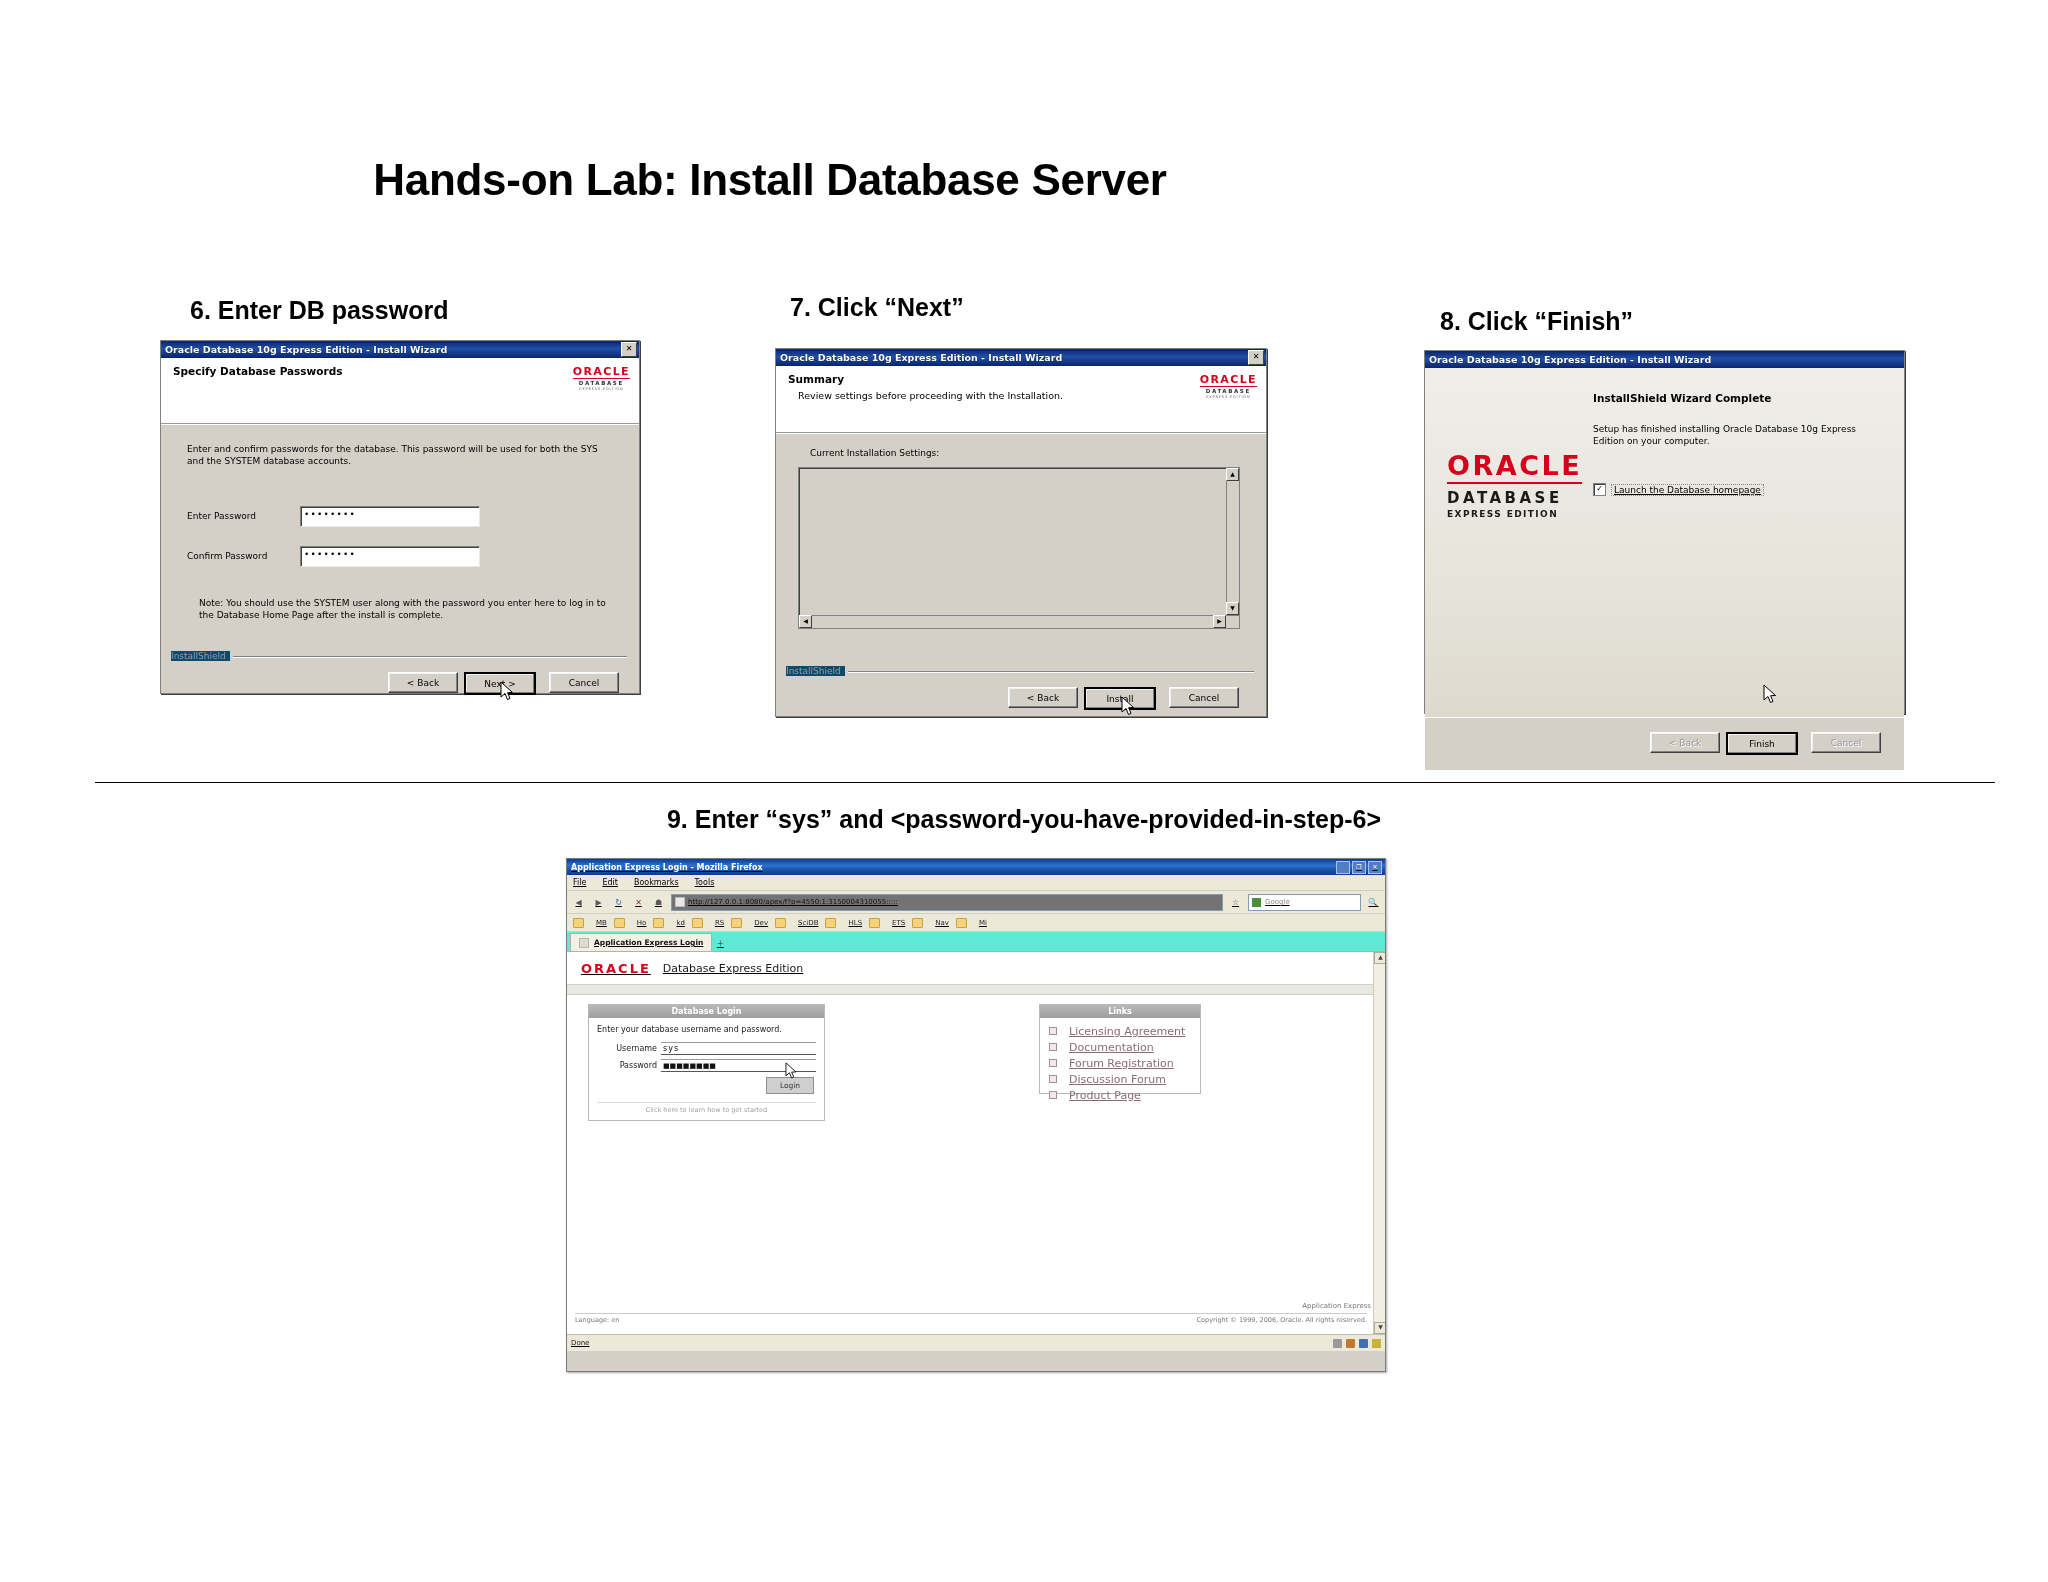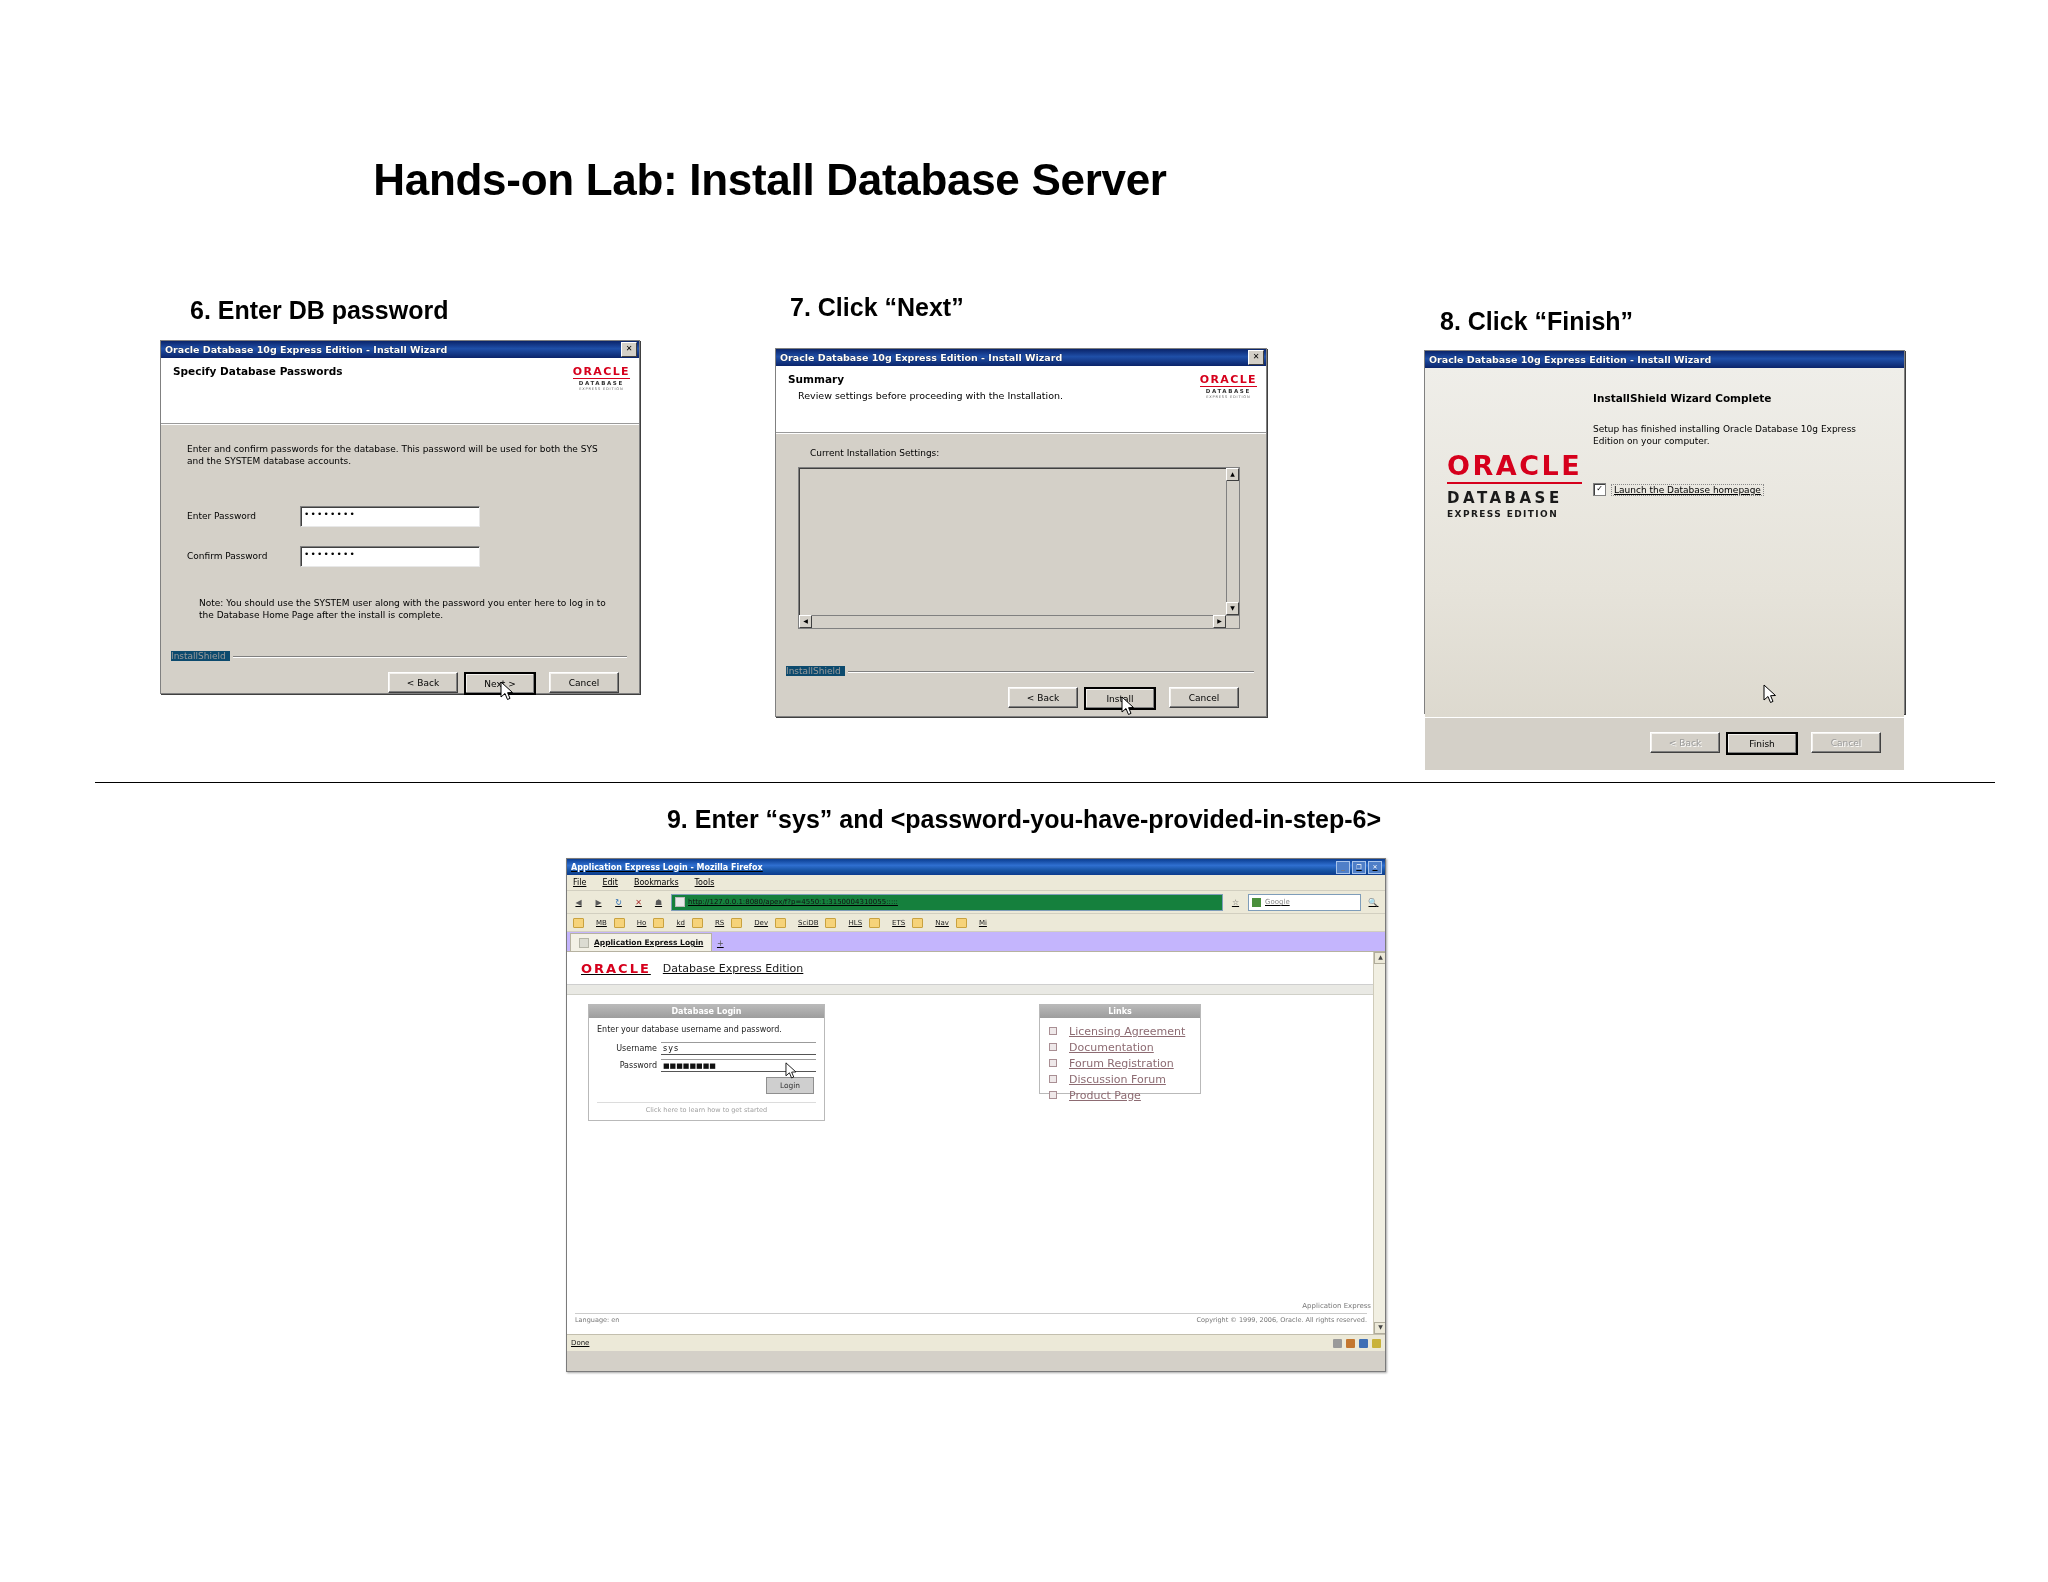--- a/index.html
+++ b/index.html
@@ -67,28 +67,28 @@
      display:flex;align-items:center;padding:0 3px 0 4px;}
   #b-title .tt{color:#fff;font-size:8px;font-weight:bold;flex:1;white-space:nowrap;overflow:hidden;}
   #b-title .wbtns{display:flex;gap:2px;}
   #b-title .wb{width:12px;height:11px;background:#4f7fc8;border:1px solid #a9c4ea;font-size:6px;color:#fff;
      text-align:center;line-height:10px;}
   .b-row{background:#ece9d8;border-bottom:1px solid #d2cfc0;display:flex;align-items:center;}
   #b-menu{height:15px;padding-left:6px;gap:16px;font-size:8px;color:#000;}
   #b-nav{height:22px;padding:0 4px;gap:5px;}
   .navbtn{width:15px;height:15px;border-radius:2px;display:flex;align-items:center;justify-content:center;
           font-size:8px;color:#5b5b5b;}
-  #urlbar{flex:1;height:15px;background:#15803d;border:1px solid #7f9db9;display:flex;align-items:center;
+  #urlbar{flex:1;height:15px;background:#737373;border:1px solid #7f9db9;display:flex;align-items:center;
           padding:0 3px;font-size:7px;color:#111;overflow:hidden;white-space:nowrap;}
   #searchbox{width:105px;height:15px;background:#fff;border:1px solid #7f9db9;display:flex;align-items:center;
           padding:0 3px;font-size:7px;color:#8a8a8a;}
   #b-marks{height:17px;padding-left:4px;gap:3px;font-size:7px;color:#222;}
   .bm{display:flex;align-items:center;gap:12px;padding:1px 2px;white-space:nowrap;}
   .bmico{width:9px;height:8px;background:#f6d37a;border:1px solid #c9a23f;border-radius:1px;display:block;}
-  #b-tabs{height:19px;background:#c4b5fd;border-bottom:1px solid #b6b2a1;display:flex;align-items:flex-end;padding-left:3px;}
+  #b-tabs{height:19px;background:#5eead4;border-bottom:1px solid #b6b2a1;display:flex;align-items:flex-end;padding-left:3px;}
   .tab{height:17px;background:#f3f1e6;border:1px solid #b6b2a1;border-bottom:none;display:flex;align-items:center;
        padding:0 8px;font-size:7.5px;font-weight:bold;color:#111;white-space:nowrap;}
   .tabplus{width:16px;height:15px;display:flex;align-items:center;justify-content:center;font-size:8px;color:#555;}
   #b-viewport{position:relative;background:#fff;height:382px;overflow:hidden;}
   #ora-header{height:32px;background:#fff;border-bottom:1px solid #cfcfcf;display:flex;align-items:center;padding-left:14px;gap:12px;}
   #ora-header .ologo{color:#d6001c;font-size:13px;font-weight:bold;letter-spacing:2px;}
   #ora-header .otxt{font-size:11px;color:#1a1a1a;}
   #ora-strip{height:9px;background:#e9e9e4;border-bottom:1px solid #d0d0c8;}
   .panel{position:absolute;background:#fff;border:1px solid #b9b9b9;}
   .panel-hd{height:13px;background:linear-gradient(to bottom,#b9b9b9,#9d9d9d);color:#fff;font-size:8px;

